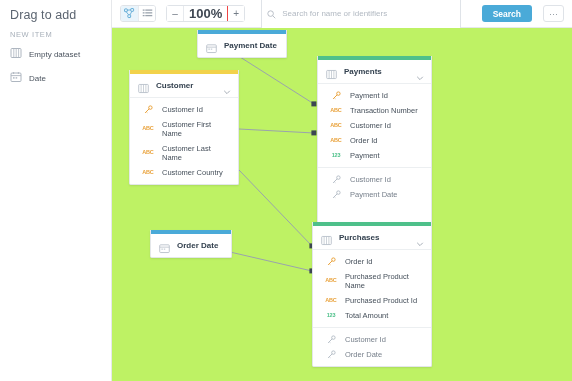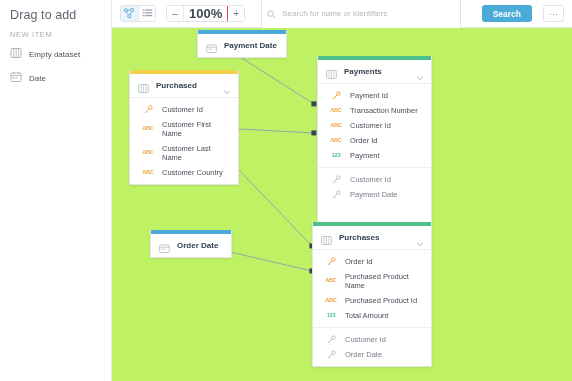--- a/index.html
+++ b/index.html
@@ -232,21 +232,21 @@
         </div>
         <div class="node" style="left: 17px; top: 42px; width: 110px;">
           <div class="node-accent" style="background:#f2d24b"></div>
           <div class="node-head">
             <span class="table-glyph"><svg width="11" height="11" viewBox="0 0 12 12">
                 <rect x="0.8" y="1.6" width="10.4" height="8.8" rx="0.8" fill="none" stroke="#b9c1ca" stroke-width="1"></rect>
                 <line x1="3.4" y1="1.6" x2="3.4" y2="10.4" stroke="#b9c1ca" stroke-width="0.8"></line>
                 <line x1="6" y1="1.6" x2="6" y2="10.4" stroke="#b9c1ca" stroke-width="0.8"></line>
                 <line x1="8.6" y1="1.6" x2="8.6" y2="10.4" stroke="#b9c1ca" stroke-width="0.8"></line>
               </svg></span>
-            <span class="node-title">Purchased</span>
+            <span class="node-title">Customer</span>
             <span class="chev"><svg width="8" height="8" viewBox="0 0 10 10">
                 <polyline points="1.5,3.5 5,7 8.5,3.5" fill="none" stroke="#9aa3ad" stroke-width="1.1"></polyline>
               </svg></span>
           </div>
           <div class="node-sep"></div>
           <div class="field-list">
             <div class="field">
               <span class="field-icon"><svg width="9" height="9" viewBox="0 0 10 10">
                   <circle cx="7.1" cy="2.9" r="1.9" fill="none" stroke="#e9a23b" stroke-width="1.1"></circle>
                   <line x1="5.7" y1="4.3" x2="1.2" y2="8.8" stroke="#e9a23b" stroke-width="1.1"></line>

